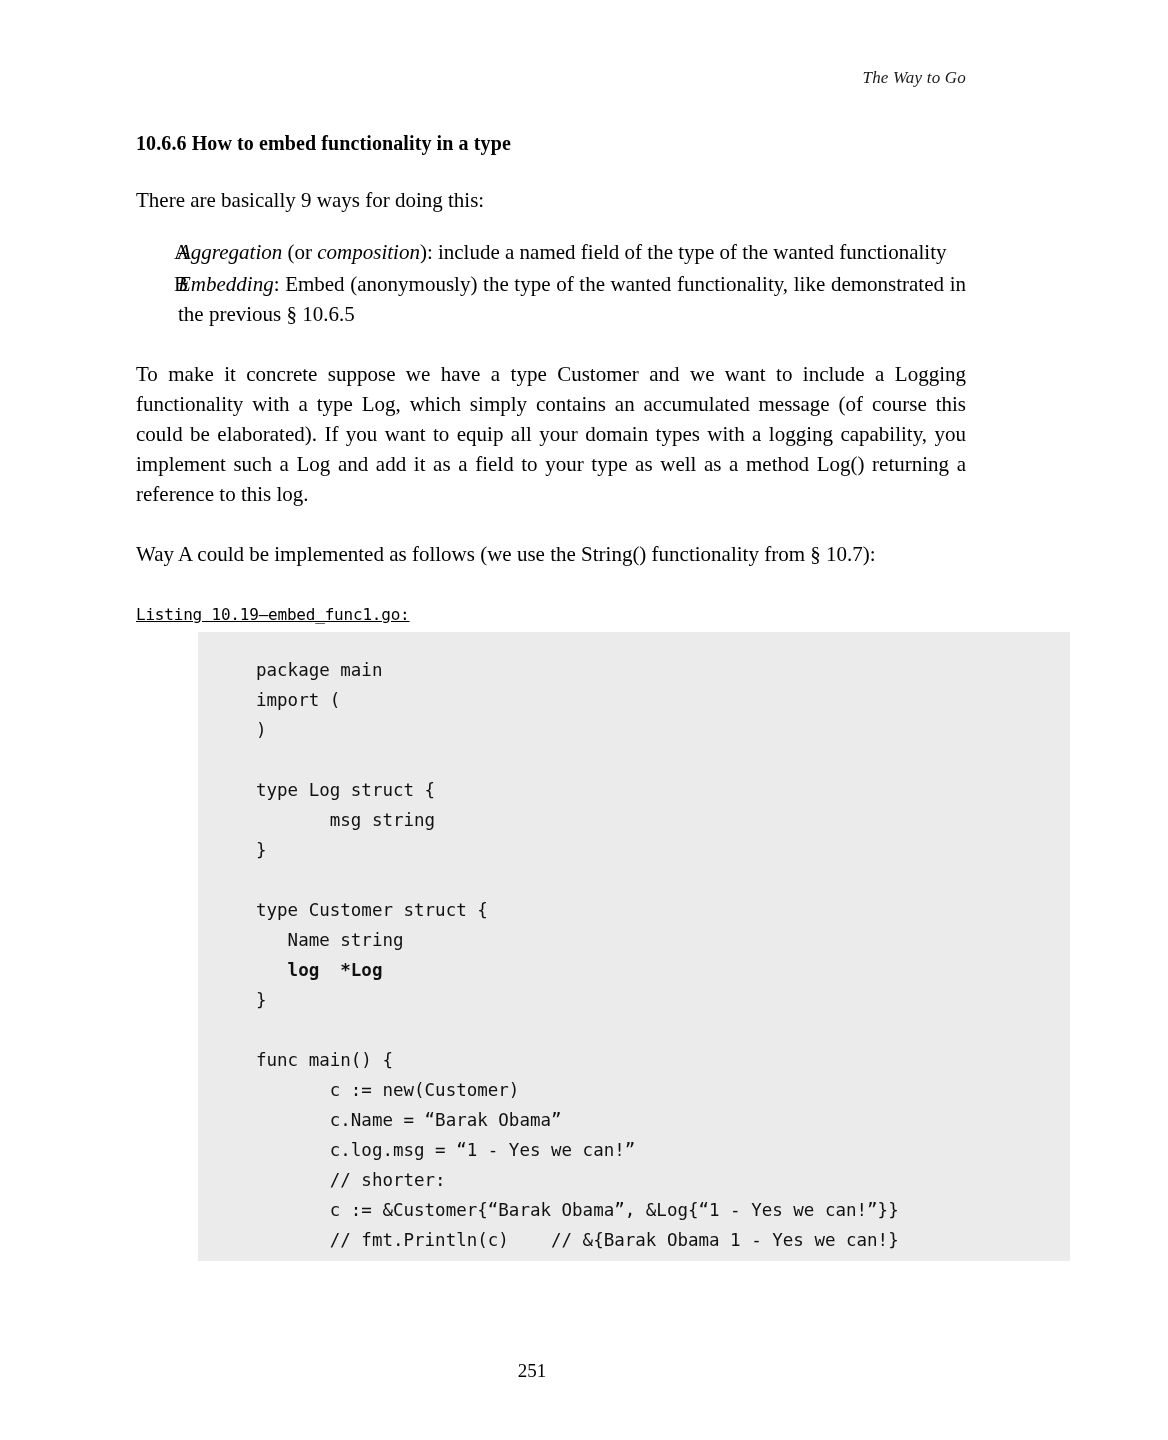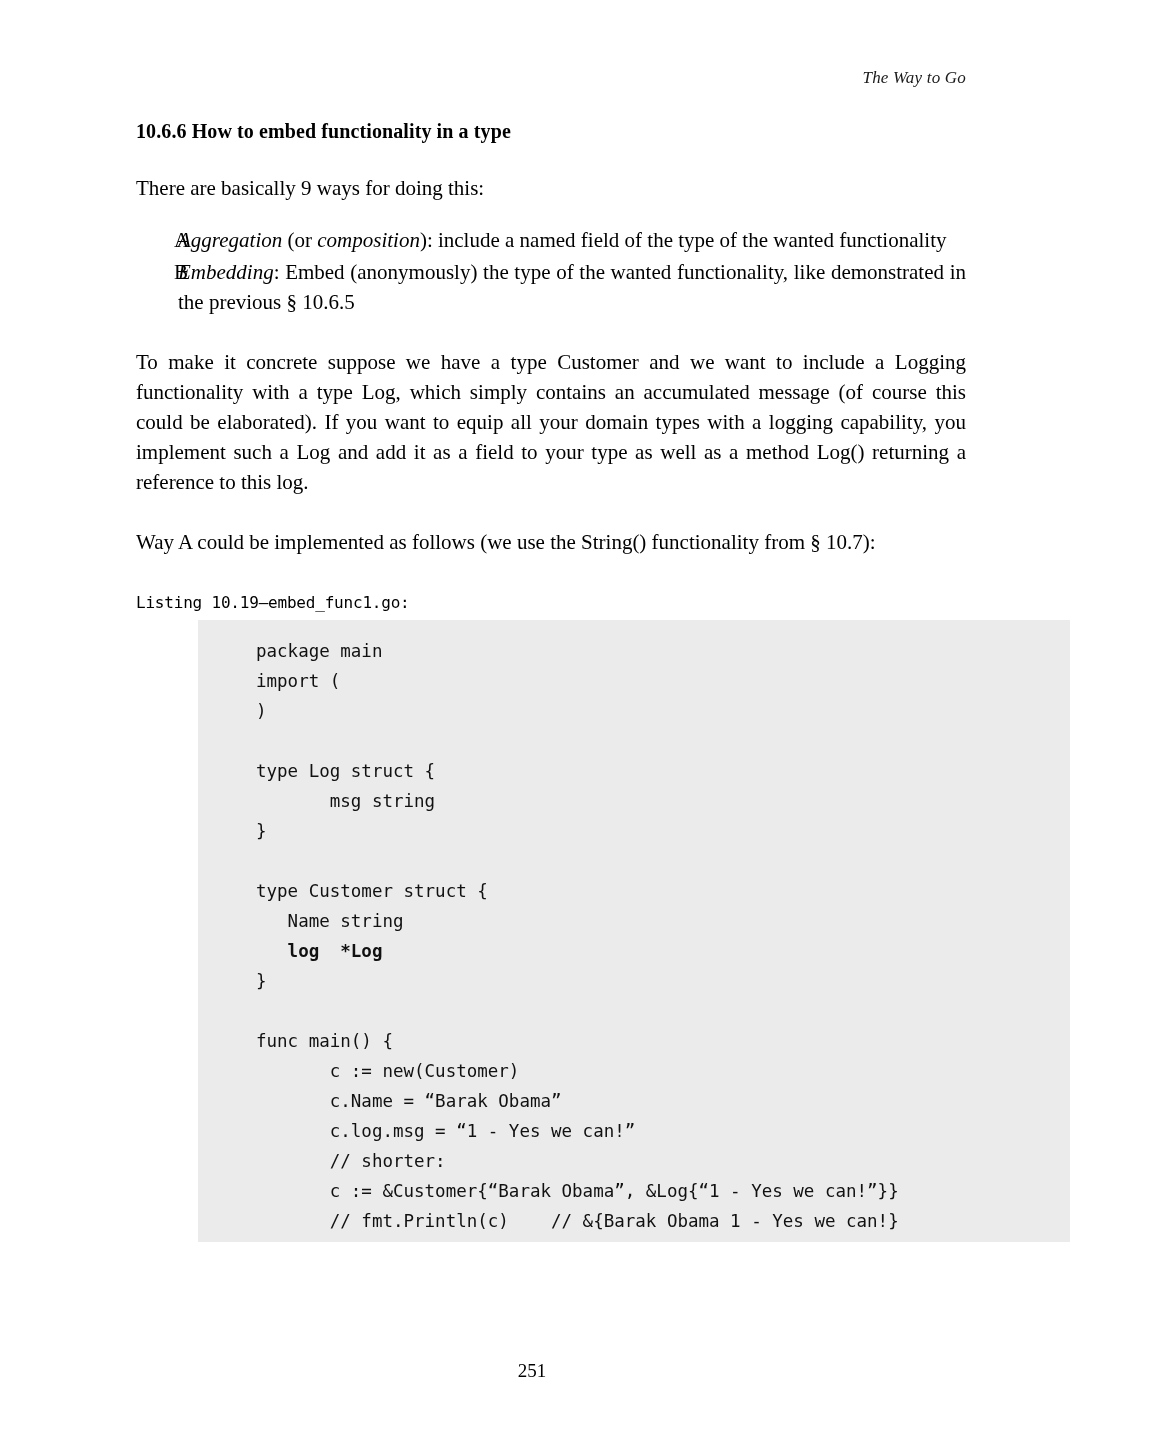--- a/index.html
+++ b/index.html
@@ -26,21 +26,21 @@
     text-align: right;
     font-style: italic;
     font-size: 17px;
     letter-spacing: 0.2px;
     color: #1a1a1a;
     margin: 8px 0 0 0;
   }
   .section-heading {
     font-weight: bold;
     font-size: 20px;
-    margin: 32px 0 0 0;
+    margin: 44px 0 0 0;
     letter-spacing: 0.1px;
   }
   p.body-text {
     font-size: 21px;
     line-height: 30px;
     margin: 30px 0 0 0;
     text-align: justify;
   }
   .list {
     margin: 22px 0 0 0;
@@ -63,27 +63,28 @@
     flex: 1 1 auto;
     text-align: justify;
   }
   .ital {
     font-style: italic;
     margin-top: 27px;
   }
   .listing-caption {
     font-family: "DejaVu Sans Mono", monospace;
     font-size: 16px;
+    text-decoration: underline;
     margin: 36px 0 0 0;
     letter-spacing: -0.2px;
   }
   .code-block {
     background: #ebebeb;
     margin: 8px 0 0 62px;
-    padding: 16px 0 6px 0;
+    padding: 23px 0 6px 0;
     width: 872px;
     box-sizing: border-box;
   }
   .code-line {
     font-family: "DejaVu Sans Mono", monospace;
     font-size: 17.5px;
     line-height: 30px;
     white-space: pre;
     padding-left: 58px;
     color: #111111;

